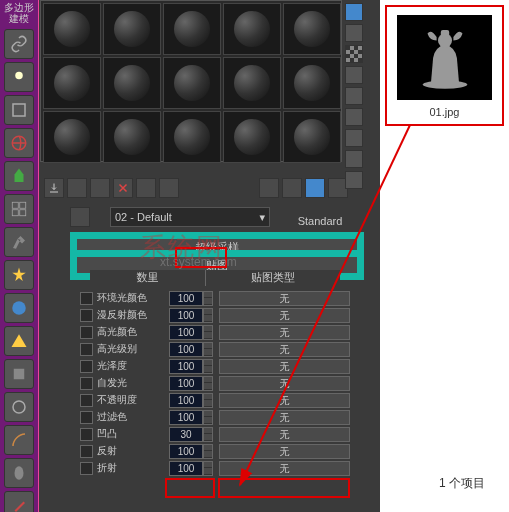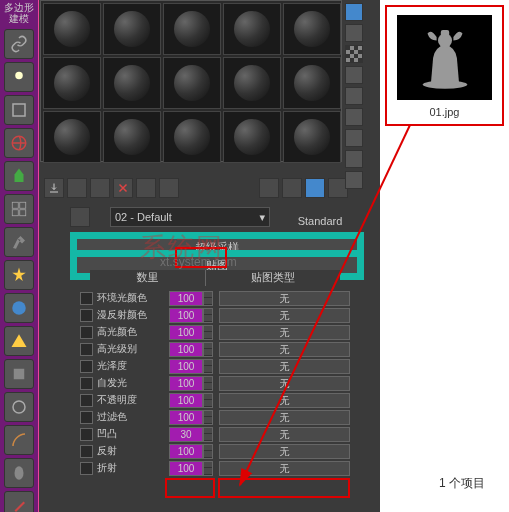--- a/index.html
+++ b/index.html
@@ -25,21 +25,21 @@
 .r2{left:70px;top:250px}
 .r-box{border:2px solid #d00;position:absolute}
 .sub-hdr{position:absolute;left:90px;top:270px;width:250px;height:16px;background:#3a3a3a;display:flex;color:#ccc;font-size:11px}
 .sh-c1{width:115px;text-align:center;border-right:1px solid #666}
 .sh-c2{flex:1;text-align:center}
 .maps{position:absolute;left:80px;top:290px;width:270px}
 .map-row{height:16px;display:flex;align-items:center;margin-bottom:1px}
 .chk{width:11px;height:11px;background:#2a2a2a;border:1px solid #666;margin-right:4px;position:relative}
 .chk.on::after{content:"✓";position:absolute;left:0;top:-3px;color:#fff;font-size:11px}
 .m-lbl{width:72px;color:#ccc;font-size:10px}
-.spin{width:32px;height:13px;background:#a21caf;border:1px solid #666;color:#ccc;font-size:10px;text-align:center;line-height:13px}
+.spin{width:32px;height:13px;background:#0f172a;border:1px solid #666;color:#ccc;font-size:10px;text-align:center;line-height:13px}
 .spin-b{width:8px;height:13px;border:1px solid #666;background:#4a4a4a;margin-right:6px;display:flex;flex-direction:column}
 .spin-b div{flex:1;border-bottom:1px solid #333}
 .slot{flex:1;height:13px;background:#4a4a4a;border:1px solid #666;color:#ccc;font-size:10px;text-align:center;line-height:13px;cursor:pointer}
 .thumb{position:absolute;right:5px;top:5px;width:115px;border:2px solid #d00;background:#fff}
 .thumb-img{width:95px;height:85px;margin:8px auto 4px;background:#000;display:flex;align-items:center;justify-content:center}
 .thumb-img svg{width:70px;height:70px}
 .thumb-lbl{text-align:center;color:#333;font-size:11px;padding:2px 12px 6px}
 .filecount{position:absolute;right:24px;bottom:20px;color:#333;font-size:12px}
 .wm{position:absolute;left:140px;top:230px;font-size:26px;font-weight:normal;color:rgba(200,50,50,0.4);z-index:20;pointer-events:none;letter-spacing:2px}
 .wm2{position:absolute;left:160px;top:255px;font-size:12px;color:rgba(150,150,150,0.5);z-index:20;pointer-events:none}

